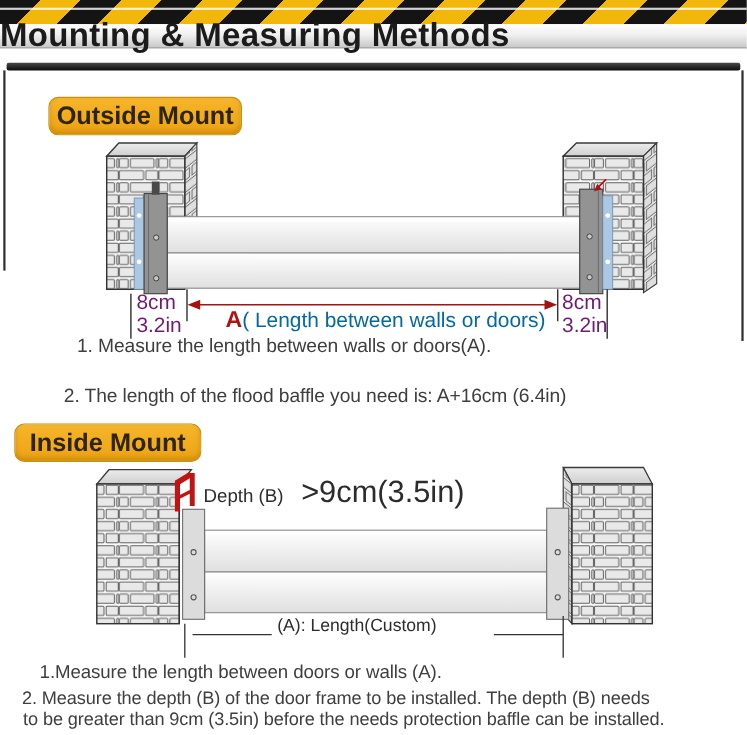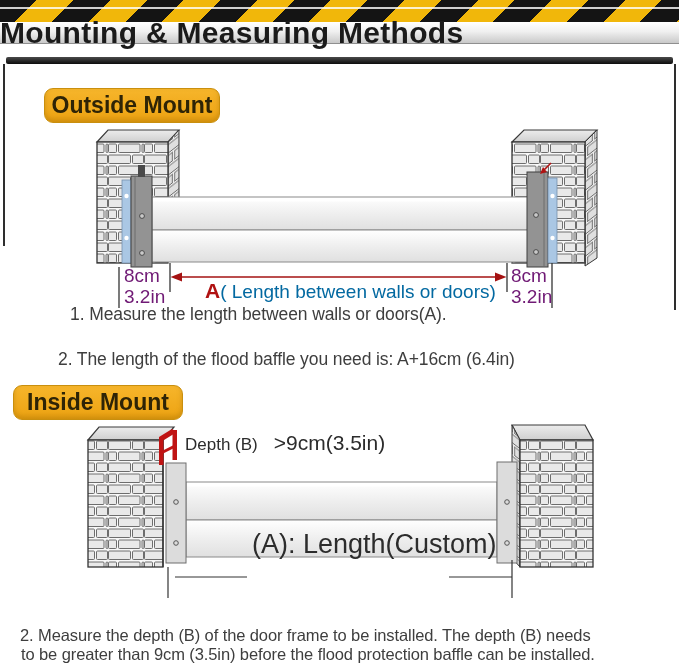--- a/index.html
+++ b/index.html
@@ -56,22 +56,22 @@
   .o-right-cm { left:511px; top:265px; }
   .o-right-in { left:511px; top:286px; }
   .a-row { left:205px; top:279px; display:flex; align-items:baseline; }
   .a-letter { color:#b01212; font-weight:700; font-size:21px; }
   .a-caption { color:#0369a1; font-size:19px; }
   .step { font-size:17.5px; color:#3e3e3e; letter-spacing:-.1px; }
   .o-step1 { left:58px; top:304px;margin-left:12px; }
   .o-step2 { left:58px; top:349px; }
   .depth-row { left:185px; top:431px; display:flex; align-items:baseline; gap:16px; }
   .depth-prefix { font-size:17px; color:#2c2c2c; }
-  .depth-value  { font-size:21px; color:#2c2c2c; }
-  .len-caption { left:252px; top:529px; font-size:27px; color:#2c2c2c; }
+  .depth-value  { font-size:28px; color:#2c2c2c; }
+  .len-caption { left:252px; top:561px; font-size:16px; color:#2c2c2c; }
   .i-step1 { left:36px; top:601px; font-size:17px; }
   .i-step2 { left:20px; top:626px; font-size:16.5px; }
   .i-step3 { left:21px; top:645px; font-size:16.5px; }
 </style>
 </head>
 <body>
 
 <div class="stage">
 
   <div class="hazard">
@@ -243,16 +243,17 @@
     <span class="a-caption">( Length between walls or doors)</span>
   </span>
   <span class="ovl step o-step1">1. Measure the length between walls or doors(A).</span>
   <span class="ovl step o-step2">2. The length of the flood baffle you need is: A+16cm (6.4in)</span>
 
   <span class="ovl depth-row">
     <span class="depth-prefix">Depth (B) </span>
     <span class="depth-value">&gt;9cm(3.5in)</span>
   </span>
   <span class="ovl len-caption">(A): Length(Custom)</span>
+  <span class="ovl step i-step1">1.Measure the length between doors or walls (A).</span>
   <span class="ovl step i-step2">2. Measure the depth (B) of the door frame to be installed. The depth (B) needs</span>
-  <span class="ovl step i-step3">to be greater than 9cm (3.5in) before the flood protection baffle can be installed.</span>
+  <span class="ovl step i-step3">to be greater than 9cm (3.5in) before the needs protection baffle can be installed.</span>
 
 </div>
 
 </body></html>

